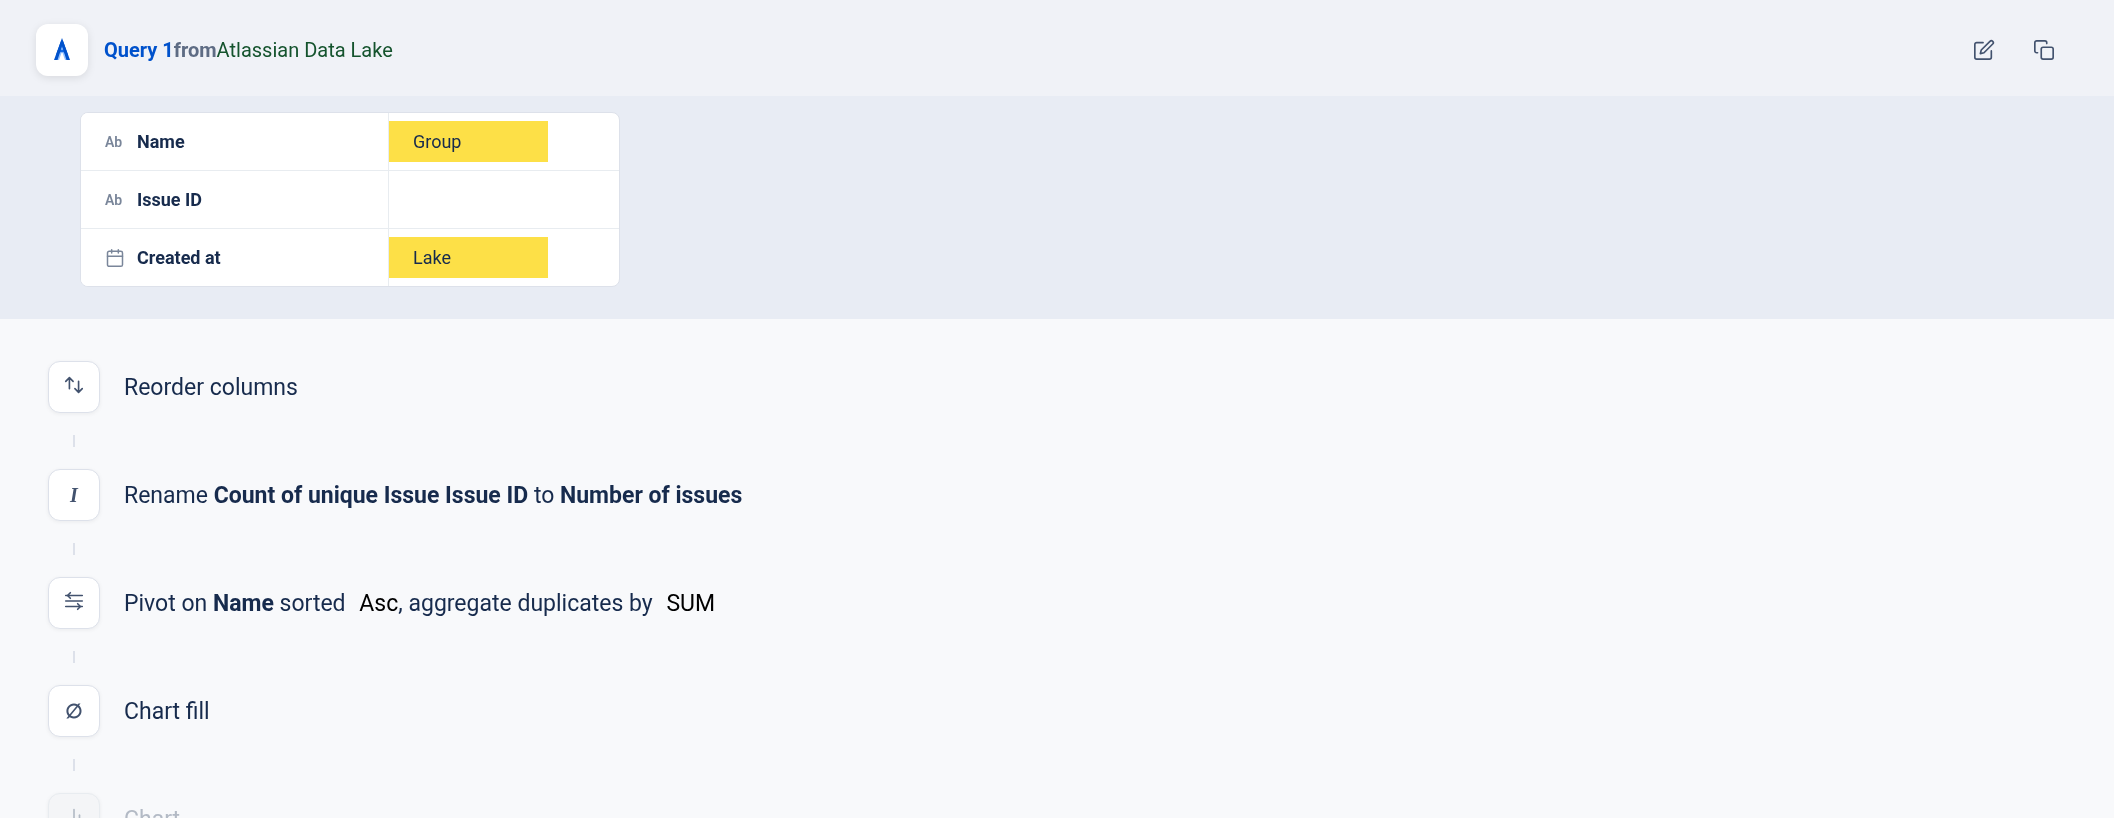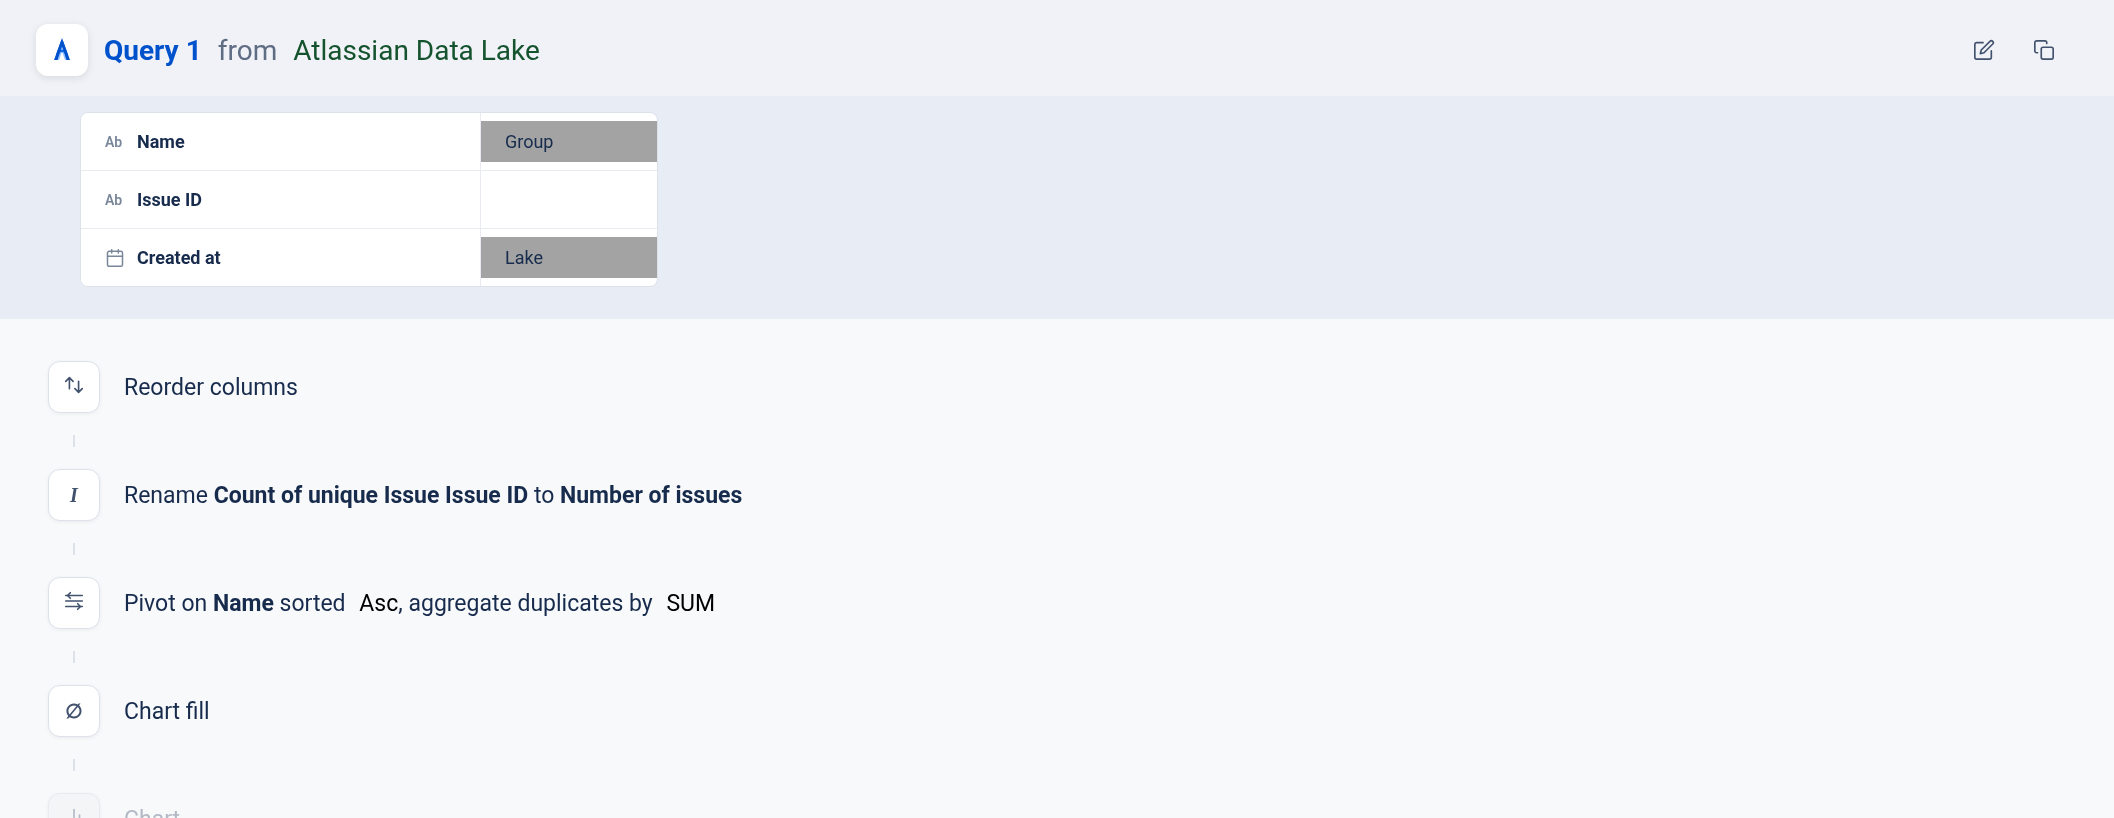--- a/index.html
+++ b/index.html
@@ -45,32 +45,32 @@
       box-shadow: 0 2px 8px rgba(0,0,0,0.1);
     }
 
     .atlassian-logo svg {
       width: 32px;
       height: 32px;
     }
 
     .header-title {
       display: flex;
-      gap: 16px;
-      font-size: 28px;
+      gap: 0;
+      font-size: 20px;
     }
 
     .header-title .query-name {
       color: #0052cc;
       font-weight: 700;
     }
 
     .header-title .from-text {
       color: #5e6c84;
-      font-weight: 400;
+      font-weight: 700;
     }
 
     .header-title .source-name {
       color: #14532d;
       font-weight: 400;
     }
 
     .header-actions {
       display: flex;
       gap: 16px;
@@ -113,29 +113,29 @@
 
     .table-row:last-child {
       border-bottom: none;
     }
 
     .table-cell-left {
       display: flex;
       align-items: center;
       gap: 12px;
       padding: 18px 24px;
-      width: 400px;
+      width: 308px;
       border-right: 1px solid #e8ecf0;
       background: white;
     }
 
     .table-cell-right {
       padding: 10px 24px;
-      width: 176px;
-      background: #a3a3a3;
+      width: 159px;
+      background: #fde047;
       color: #172b4d;
       font-size: 18px;
     }
 
     .cell-icon {
       color: #7a869a;
       font-size: 16px;
       min-width: 20px;
       display: flex;
       align-items: center;

